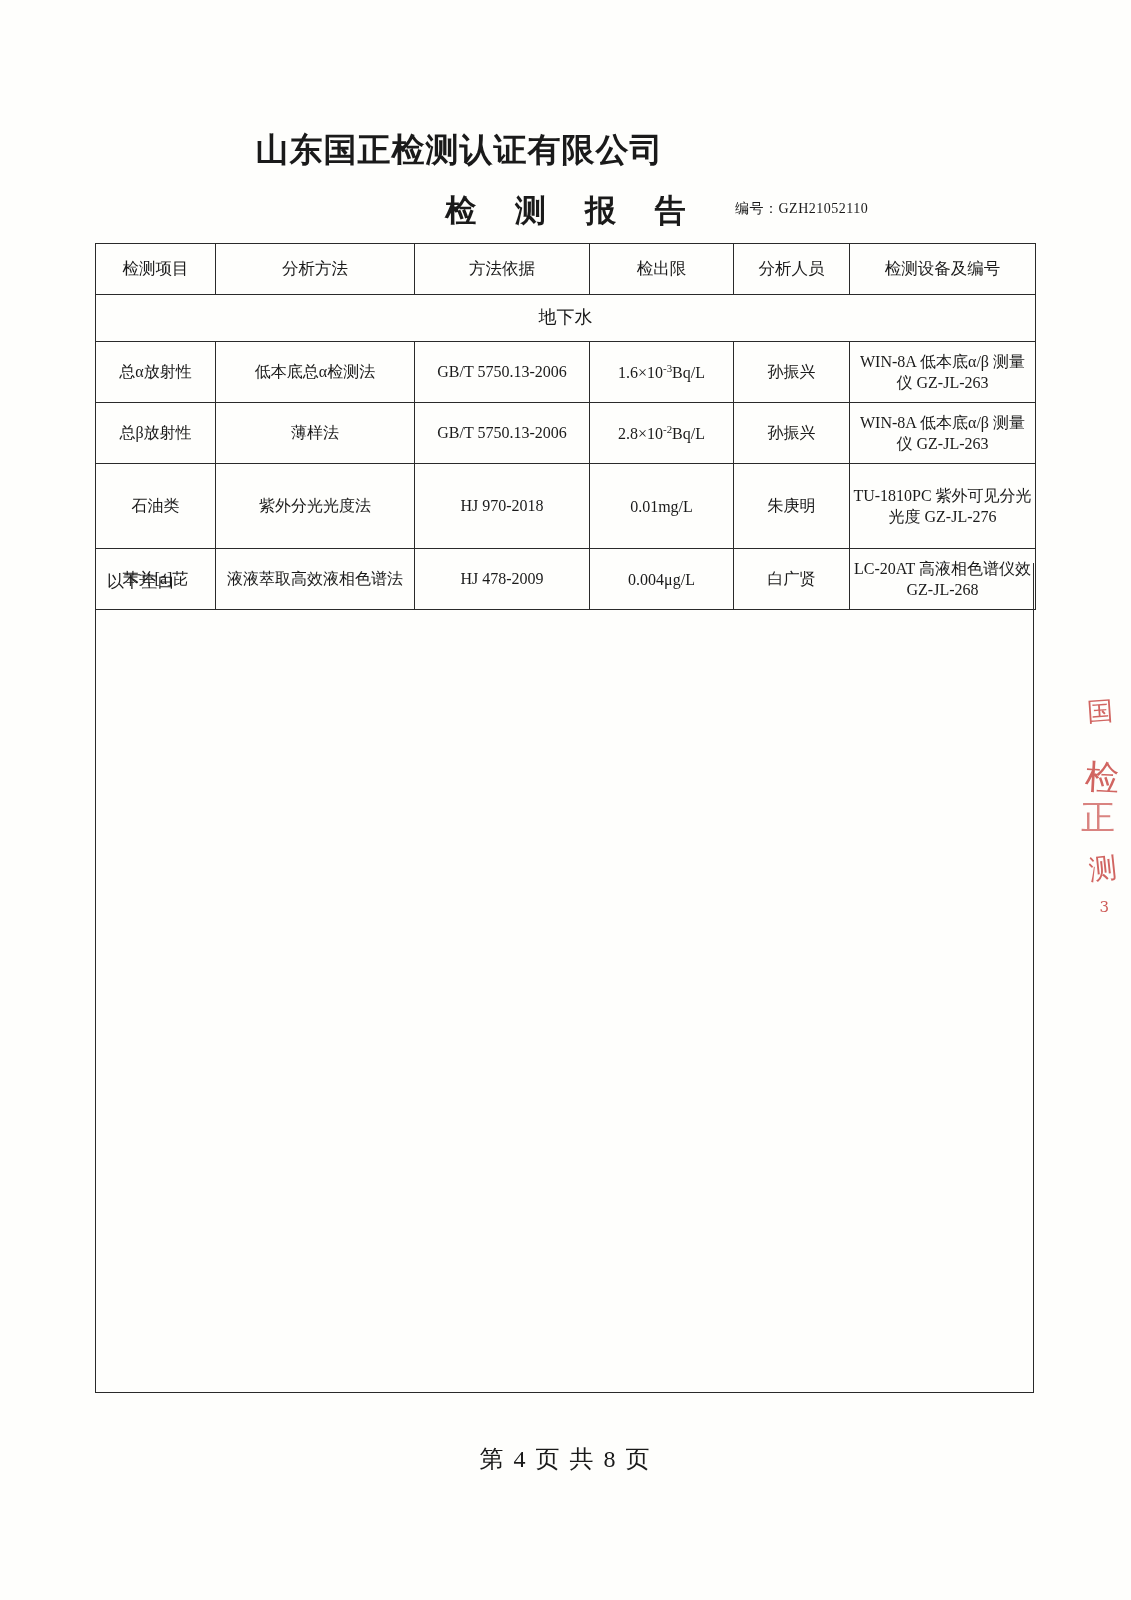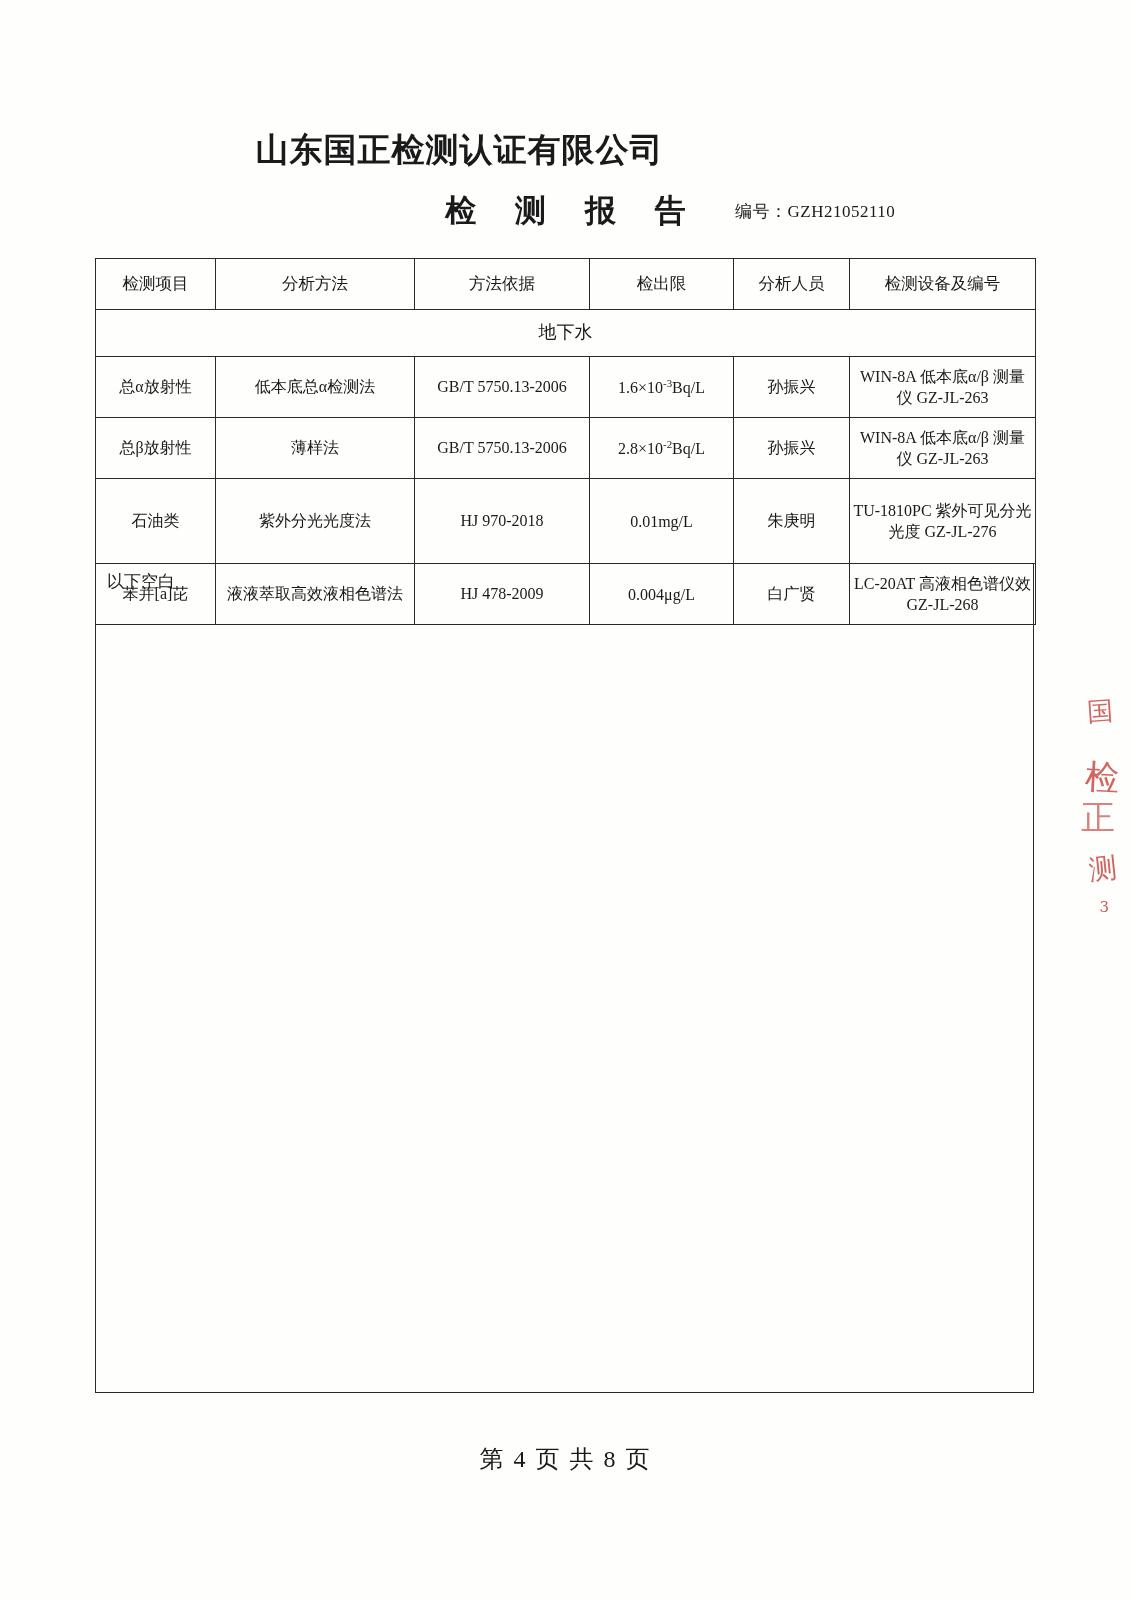--- a/index.html
+++ b/index.html
@@ -41,28 +41,28 @@
     font-size: 31px;
     font-weight: bold;
     letter-spacing: 14px;
     text-indent: 14px;
     font-family: "DejaVu Serif", serif;
   }
   .doc-number {
     position: absolute;
     top: 200px;
     left: 735px;
-    font-size: 17px;
+    font-size: 14px;
     font-family: "Liberation Serif", serif;
     letter-spacing: 0.5px;
   }
   
   .report-table {
     position: absolute;
-    top: 258px;
+    top: 243px;
     left: 95px;
     width: 941px;
     border-collapse: collapse;
     table-layout: fixed;
   }
   .report-table td, .report-table th {
     border: 1px solid #2a2a2a;
     text-align: center;
     vertical-align: middle;
     font-size: 16px;

